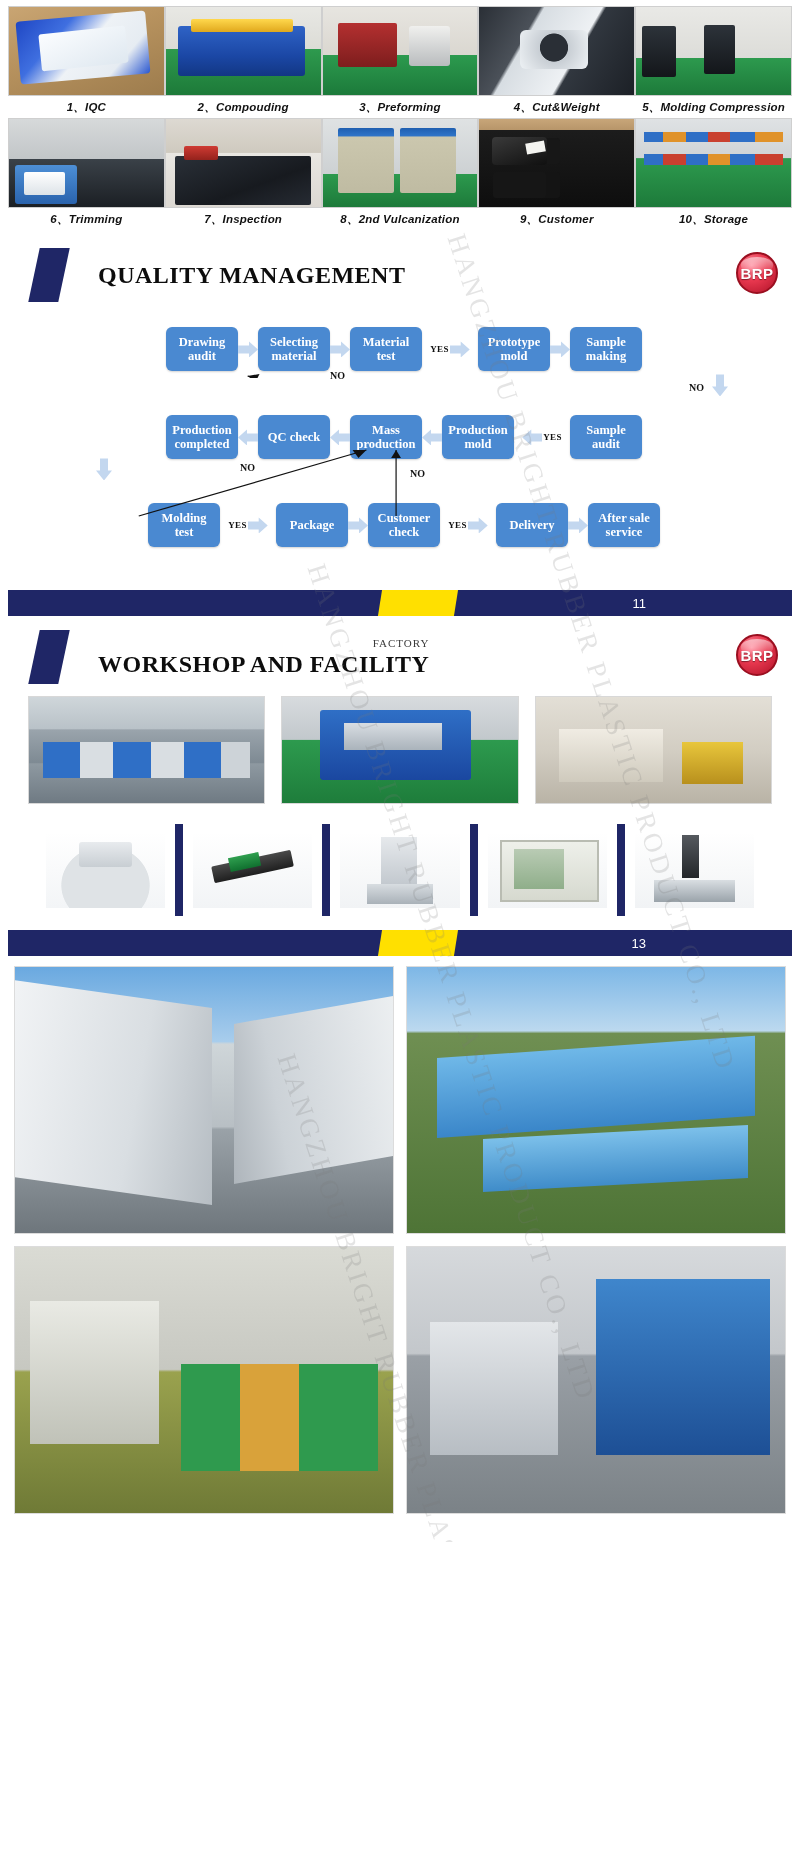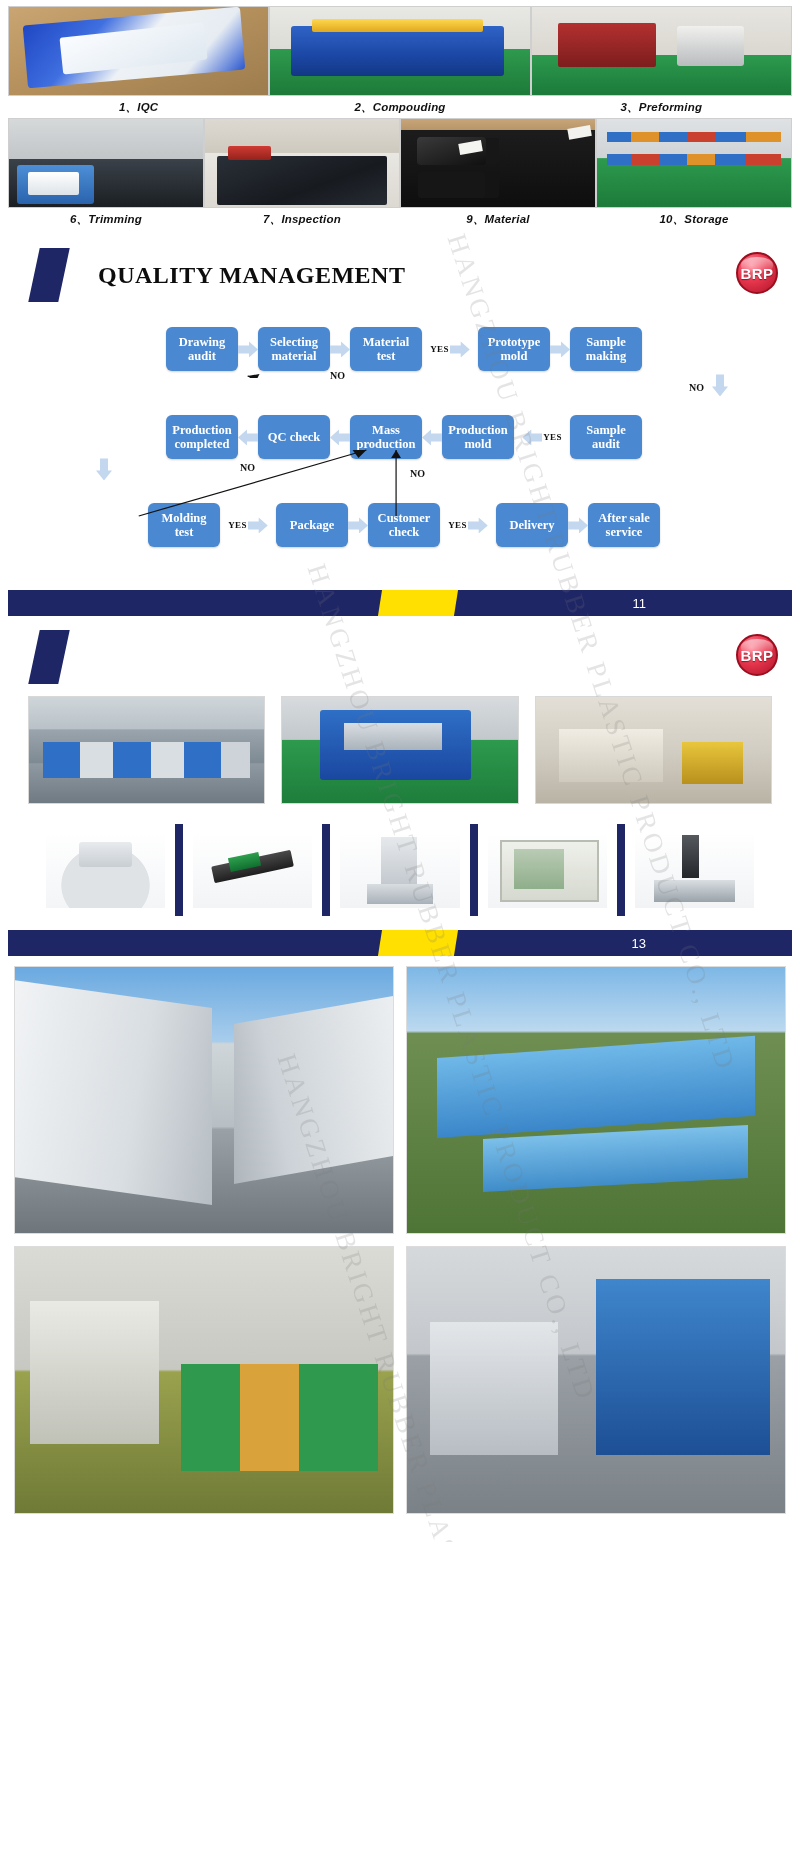--- a/index.html
+++ b/index.html
@@ -378,40 +378,58 @@
             <div class="ph photo2" style="inset:0"></div>
           </div>
         <div class="proc-label"><span>2、</span><span>Compouding</span></div>
       </div>
       <div class="proc-cell">
         <div class="proc-img">
             <div class="ph photo3" style="inset:0"></div>
           </div>
         <div class="proc-label"><span>3、</span><span>Preforming</span></div>
       </div>
+      <div class="proc-cell">
+        <div class="proc-img">
+            <div class="ph photo4" style="inset:0"></div>
+          </div>
+        <div class="proc-label"><span>4、</span><span>Cut&amp;Weight</span></div>
+      </div>
+      <div class="proc-cell">
+        <div class="proc-img">
+            <div class="ph photo5" style="inset:0"></div>
+          </div>
+        <div class="proc-label"><span>5、</span><span>Molding Compression</span></div>
+      </div>
     </div>
 
     <div class="proc-row">
       <div class="proc-cell">
         <div class="proc-img">
             <div class="ph photo6" style="inset:0"></div>
           </div>
         <div class="proc-label"><span>6、</span><span>Trimming</span></div>
       </div>
       <div class="proc-cell">
         <div class="proc-img">
             <div class="ph photo7" style="inset:0"></div>
           </div>
         <div class="proc-label"><span>7、</span><span>Inspection</span></div>
       </div>
       <div class="proc-cell">
         <div class="proc-img">
+            <div class="ph photo8" style="inset:0"></div>
+          </div>
+        <div class="proc-label"><span>8、</span><span>2nd Vulcanization</span></div>
+      </div>
+      <div class="proc-cell">
+        <div class="proc-img">
             <div class="ph photo9" style="inset:0"></div>
           </div>
-        <div class="proc-label"><span>9、</span><span>Material</span></div>
+        <div class="proc-label"><span>9、</span><span>Customer</span></div>
       </div>
       <div class="proc-cell">
         <div class="proc-img">
             <div class="ph photo10" style="inset:0"></div>
           </div>
         <div class="proc-label"><span>10、</span><span>Storage</span></div>
       </div>
     </div>
 
   </div>
@@ -527,20 +545,24 @@
 
   </div>
 
   <div class="banner">
     <div class="ylw"></div>
     <div class="pnum">11</div>
   </div>
 
   <div class="sec-head">
     <div class="para-mark"></div>
+    <div class="sec-titles">
+      <div class="sec-eyebrow">FACTORY</div>
+      <div class="sec-title">WORKSHOP AND FACILITY</div>
+    </div>
     <div class="brp-logo">
       <span>BRP</span>
     </div>
   </div>
 
   <div class="ws-wrap">
     <div class="ws-row">
       <div class="ws-cell w1"></div>
       <div class="ws-cell w2"></div>
       <div class="ws-cell w3"></div>

